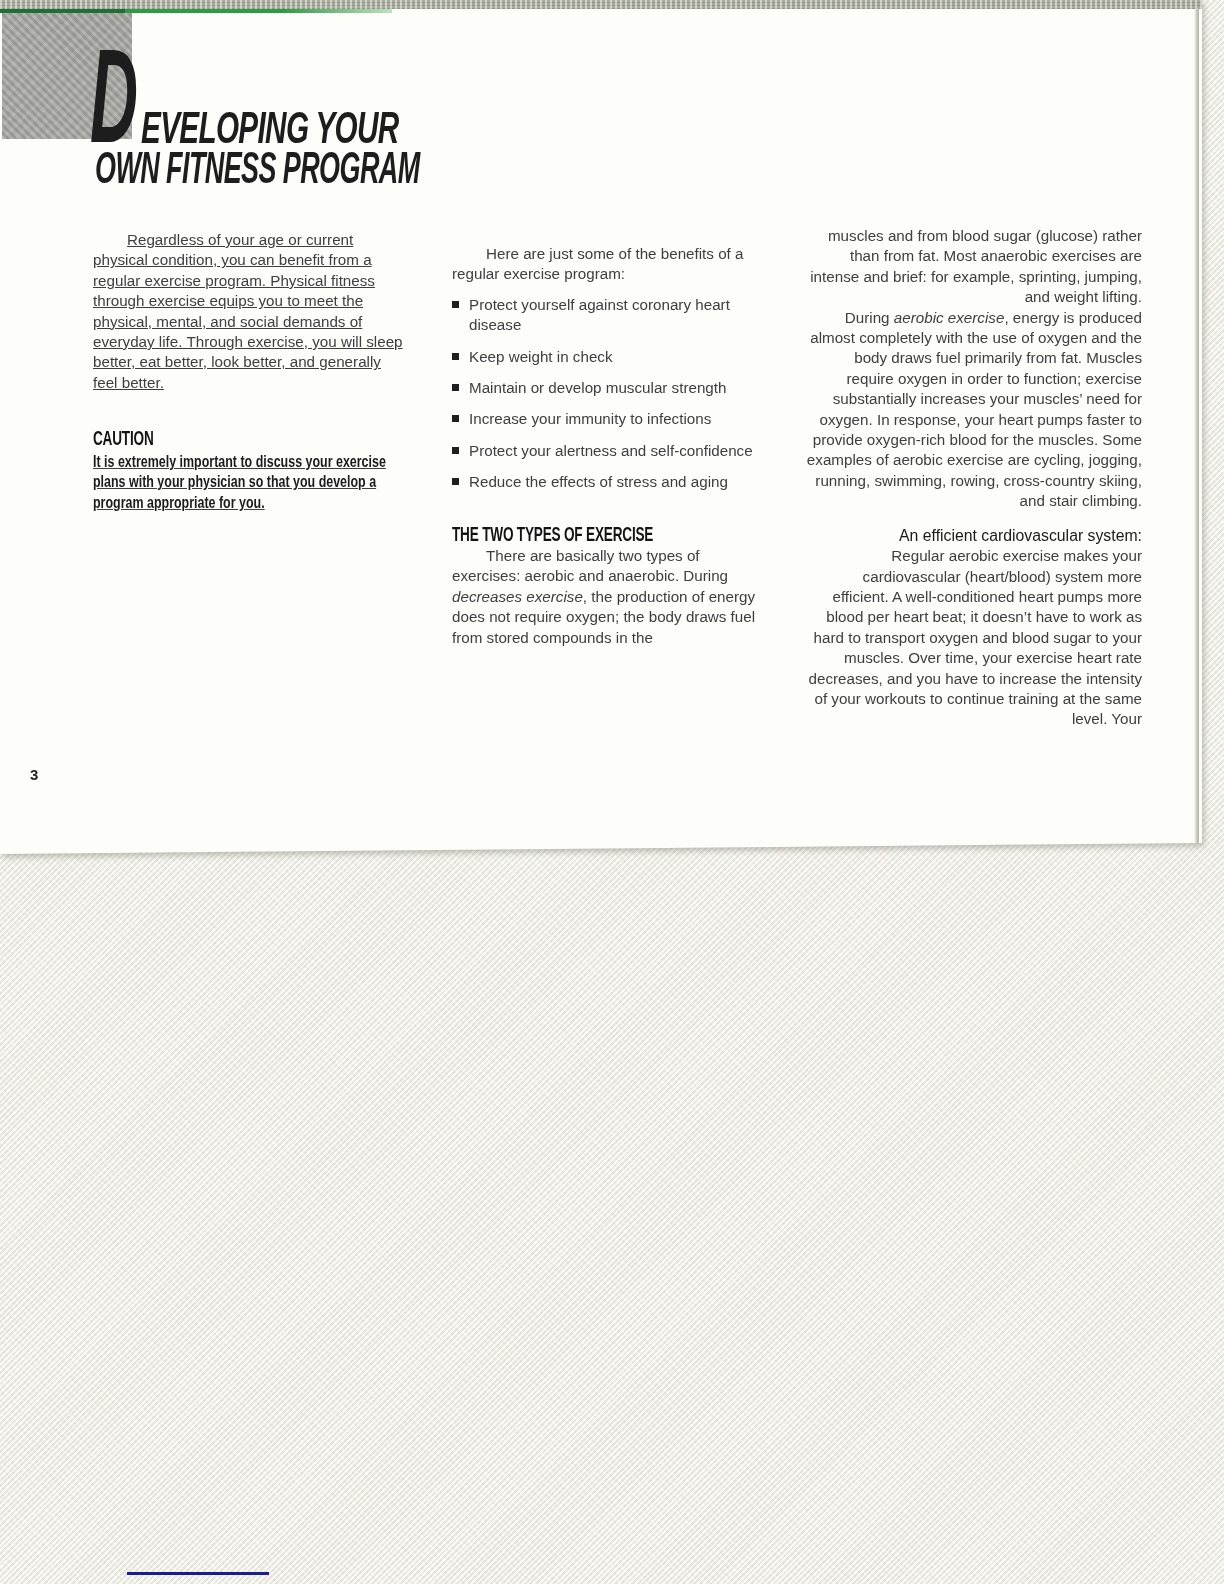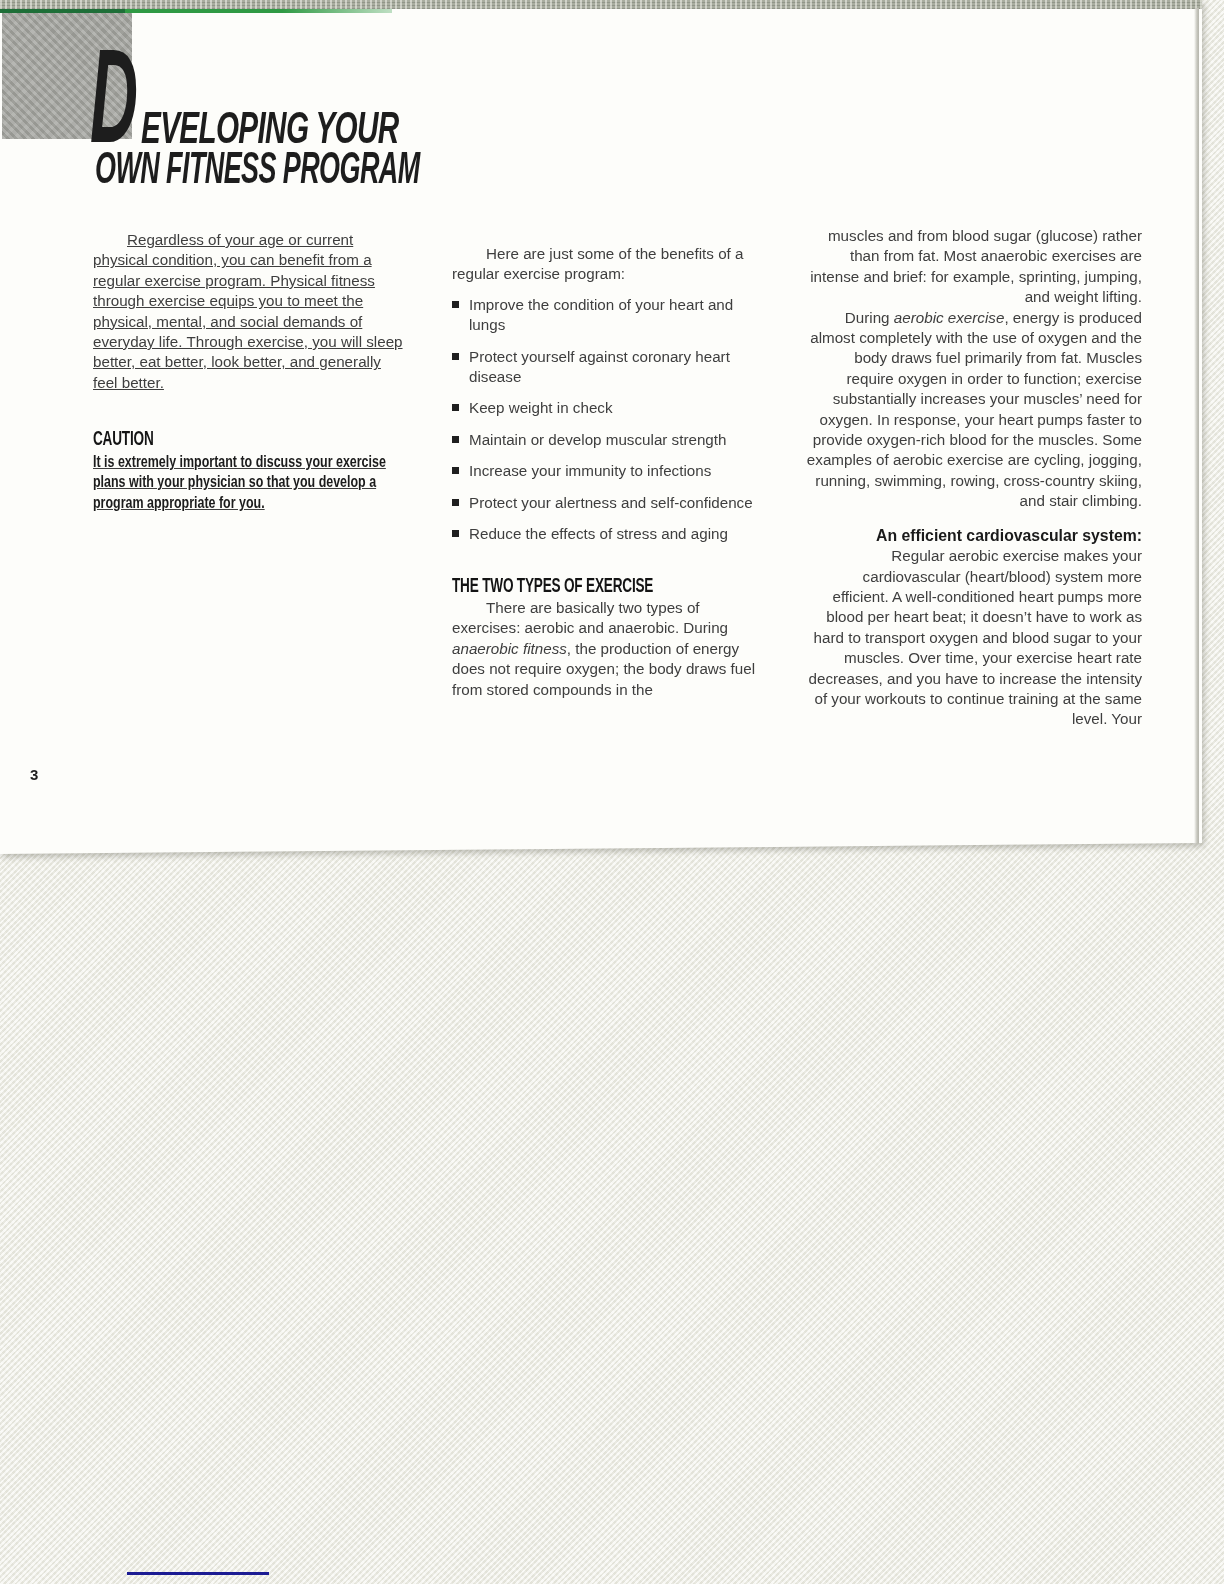--- a/index.html
+++ b/index.html
@@ -66,21 +66,21 @@
   }
   .caution-body{
     width:410px;font-weight:bold;font-size:16.4px;line-height:20.8px;color:#1c1c1c;
     transform:scaleX(.76);transform-origin:left top;margin-top:2px;
   }
   .benefits{list-style:none;margin:10px 0 0 0;padding:0;}
   .benefits li{position:relative;padding-left:17px;margin-bottom:11px;}
   .sq{position:absolute;left:0;top:6px;width:7px;height:7px;background:#1f1f1f;display:block;}
   .sect{margin-top:30px;}
   .types-para{margin-top:6px;}
-  .sub-head{margin:14px 0 0 0;font-size:15.8px;line-height:20.4px;font-weight:bold;color:#1a1a1a;}
+  .sub-head{margin:14px 0 0 0;font-size:15.8px;line-height:20.4px;font-weight:normal;color:#1a1a1a;}
   .col i{}
   .pagenum{position:absolute;left:30px;top:766px;font-size:15px;font-weight:bold;color:#1f1f1f;}
   .blue-line{position:absolute;left:127px;top:1572px;width:142px;height:2.5px;background:#1b1b93;}
 </style>
 </head>
 <body>
 
 <div class="canvas">
   <div class="scan-bg"></div>
 
@@ -101,31 +101,30 @@
         <p class="ind">Regardless of your age or current physical condition, you can benefit from a regular exercise program. Physical fitness through exercise equips you to meet the physical, mental, and social demands of everyday life. Through exercise, you will sleep better, eat better, look better, and generally feel better.</p>
         <div class="caution">
           <h3 class="cond-head">CAUTION</h3>
           <p class="caution-body">It is extremely important to discuss your exercise plans with your physician so that you develop a program appropriate for you.</p>
         </div>
       </div>
 
       <div id="col2" class="col">
         <p class="ind">Here are just some of the benefits of a regular exercise program:</p>
         <ul class="benefits">
-          <li><span class="sq"></span><span>Improve the condition of your heart and lungs</span></li>
           <li><span class="sq"></span><span>Protect yourself against coronary heart disease</span></li>
           <li><span class="sq"></span><span>Keep weight in check</span></li>
           <li><span class="sq"></span><span>Maintain or develop muscular strength</span></li>
           <li><span class="sq"></span><span>Increase your immunity to infections</span></li>
           <li><span class="sq"></span><span>Protect your alertness and self-confidence</span></li>
           <li><span class="sq"></span><span>Reduce the effects of stress and aging</span></li>
         </ul>
         <div class="sect">
           <h3 class="cond-head">THE TWO TYPES OF EXERCISE</h3>
-          <p class="ind types-para"><span>There are basically two types of exercises: aerobic and anaerobic. During </span><i>anaerobic fitness</i><span>, the production of energy does not require oxygen; the body draws fuel from stored compounds in the</span></p>
+          <p class="ind types-para"><span>There are basically two types of exercises: aerobic and anaerobic. During </span><i>decreases exercise</i><span>, the production of energy does not require oxygen; the body draws fuel from stored compounds in the</span></p>
         </div>
       </div>
 
       <div id="col3" class="col">
         <p>muscles and from blood sugar (glucose) rather than from fat. Most anaerobic exercises are intense and brief: for example, sprinting, jumping, and weight lifting.</p>
         <p class="ind"><span>During </span><i>aerobic exercise</i><span>, energy is produced almost completely with the use of oxygen and the body draws fuel primarily from fat. Muscles require oxygen in order to function; exercise substantially increases your muscles’ need for oxygen. In response, your heart pumps faster to provide oxygen-rich blood for the muscles. Some examples of aerobic exercise are cycling, jogging, running, swimming, rowing, cross-country skiing, and stair climbing.</span></p>
         <h4 class="sub-head">An efficient cardiovascular system:</h4>
         <p>Regular aerobic exercise makes your cardiovascular (heart/blood) system more efficient. A well-conditioned heart pumps more blood per heart beat; it doesn’t have to work as hard to transport oxygen and blood sugar to your muscles. Over time, your exercise heart rate decreases, and you have to increase the intensity of your workouts to continue training at the same level. Your</p>
       </div>
 

